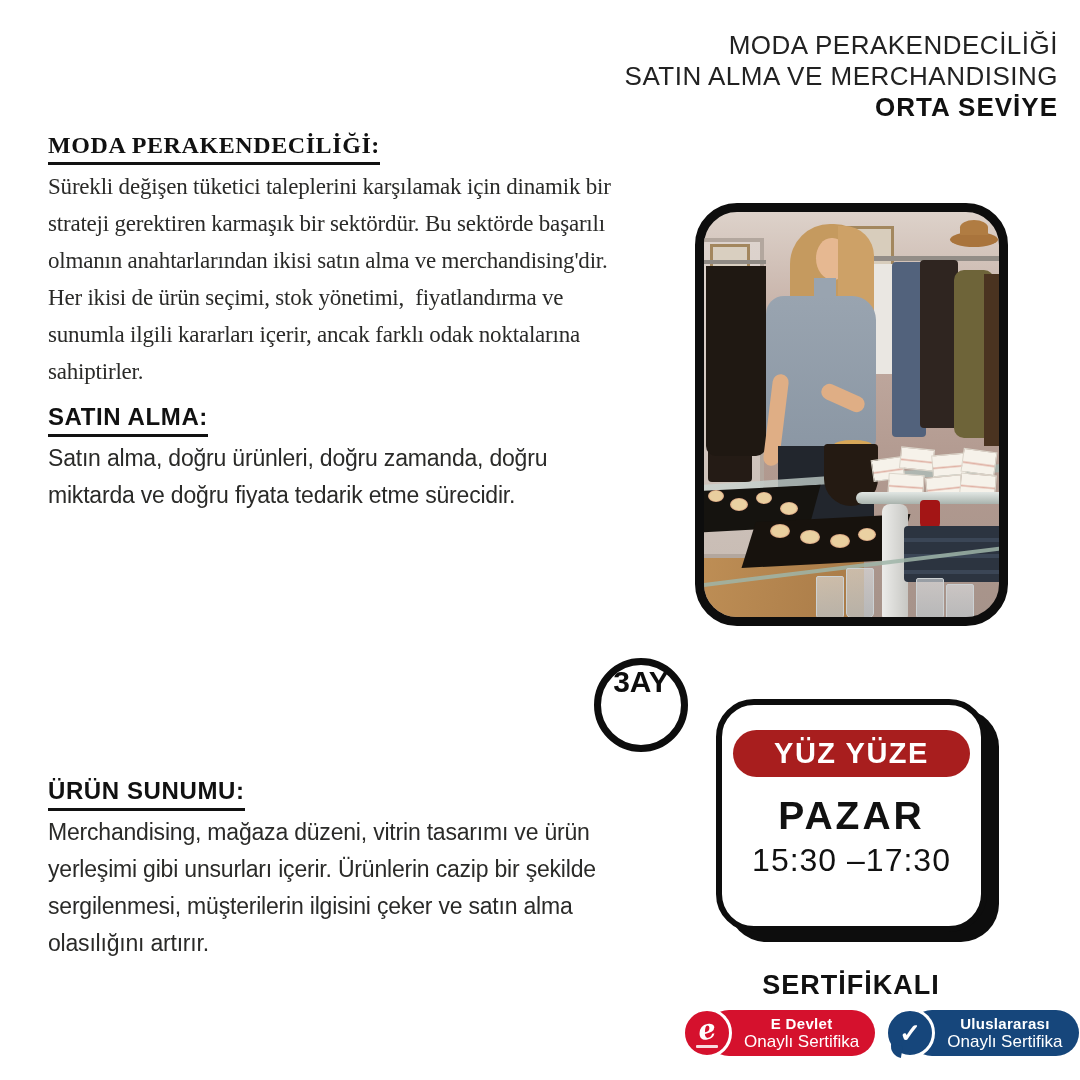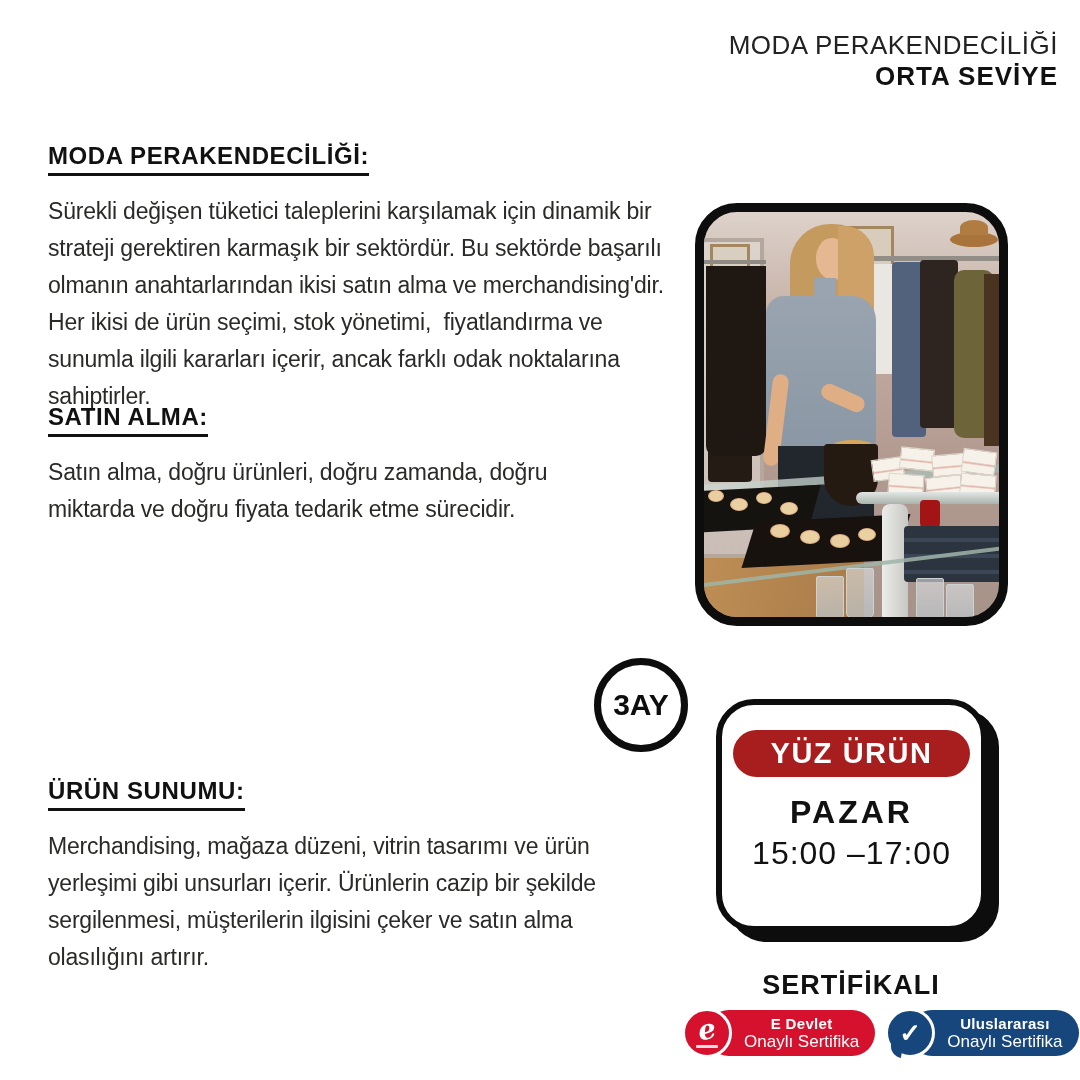--- a/index.html
+++ b/index.html
@@ -5,43 +5,43 @@
   html,body{margin:0;padding:0;background:#ffffff;}
   .canvas{
     position:relative;width:1080px;height:1080px;background:#ffffff;overflow:hidden;
     font-family:"Liberation Sans",sans-serif;color:#1d1d1b;
   }
   
   .header{position:absolute;top:30px;right:22px;text-align:right;font-size:26px;line-height:31px;letter-spacing:0.5px;color:#222;}
   .header .bold{font-weight:bold;letter-spacing:1px;color:#111;}
   
   .section{position:absolute;left:48px;width:640px;}
-  .s1{top:142px;} .s2{top:403px;} .s3{top:538px;} .s4{top:777px;}
+  .s1{top:132px;font-family:Liberation Serif, serif;} .s2{top:403px;} .s3{top:538px;} .s4{top:777px;}
   .sec-head{display:inline-block;font-weight:bold;font-size:24px;letter-spacing:0.6px;
     border-bottom:3px solid #111;padding-bottom:3px;color:#111;}
-  .sec-body{margin-top:17px;font-size:23px;line-height:37px;letter-spacing:-0.2px;
+  .sec-body{margin-top:3px;font-size:23px;line-height:37px;letter-spacing:-0.2px;
     white-space:pre;color:#2a2a28;}
   .s3 .sec-body{margin-top:17px;}
   
   .photo{position:absolute;left:695px;top:203px;width:313px;height:423px;box-sizing:border-box;
     border:9px solid #0d0d0d;border-radius:42px;overflow:hidden;
     background:linear-gradient(180deg,#ddd2ca 0%,#c2aba1 30%,#b29a90 62%,#a6938a 100%);}
   .photo *{position:absolute;}
   
   .duration-badge{position:absolute;left:594px;top:658px;width:94px;height:94px;box-sizing:border-box;
-    border:7px solid #0d0d0d;border-radius:50%;background:#fff;display:flex;align-items:center;justify-content:center;
+    border:7px solid #0d0d0d;border-radius:50%;background:#fff;display:flex;justify-content:center;
     font-weight:bold;font-size:30px;letter-spacing:0px;color:#0d0d0d;}
   
   .schedule-card{position:absolute;left:716px;top:699px;width:271px;height:233px;box-sizing:border-box;
     background:#fff;border:6px solid #0d0d0d;border-radius:38px;box-shadow:12px 10px 0 #0d0d0d;
     text-align:center;}
   .mode-pill{width:237px;height:47px;margin:25px auto 0;border-radius:25px;background:#a81e1e;
     display:flex;align-items:center;justify-content:center;color:#fff;font-weight:bold;
     font-size:29px;letter-spacing:1.5px;}
-  .day{margin-top:17px;font-weight:bold;font-size:32px;letter-spacing:3px;color:#111;}
+  .day{margin-top:17px;font-weight:bold;font-size:39px;letter-spacing:3px;color:#111;}
   .time{margin-top:4px;font-size:32px;letter-spacing:1px;color:#111;}
   
   .cert-title{position:absolute;left:695px;top:970px;width:312px;text-align:center;
     font-weight:bold;font-size:27px;letter-spacing:1px;color:#111;}
   .badges{position:absolute;left:682px;top:1007px;display:flex;gap:10px;}
   .badge{position:relative;height:52px;display:flex;align-items:center;}
   .badge-circle{width:50px;height:50px;border-radius:50%;box-sizing:border-box;border:3px solid #fff;
     display:flex;flex-direction:column;align-items:center;justify-content:center;position:relative;z-index:2;color:#fff;}
   .badge-circle.red{background:#d5112d;}
   .badge-circle.blue{background:#16467b;}
@@ -59,20 +59,21 @@
   .badge-l1{font-weight:bold;font-size:15px;line-height:18px;letter-spacing:0.3px;}
   .badge-l2{font-size:17px;line-height:18px;}
 </style>
 </head>
 <body>
 
 <div class="canvas">
 
   <div class="header">
     <div>MODA PERAKENDECİLİĞİ</div>
+    <div>SATIN ALMA VE MERCHANDISING</div>
     <div class="bold">ORTA SEVİYE</div>
   </div>
 
   <div class="section s1">
     <span class="sec-head">MODA PERAKENDECİLİĞİ:</span>
     <div class="sec-body">Sürekli değişen tüketici taleplerini karşılamak için dinamik bir
 strateji gerektiren karmaşık bir sektördür. Bu sektörde başarılı
 olmanın anahtarlarından ikisi satın alma ve merchandising'dir.
 Her ikisi de ürün seçimi, stok yönetimi,  fiyatlandırma ve
 sunumla ilgili kararları içerir, ancak farklı odak noktalarına
@@ -145,24 +146,24 @@
     <span style="left:212px;top:366px;width:26px;height:40px;background:linear-gradient(rgba(225,229,232,.6),rgba(188,195,199,.75));border:1px solid #ccd1d3;border-radius:2px 2px 5px 5px;"></span>
     <span style="left:242px;top:372px;width:26px;height:36px;background:linear-gradient(rgba(225,229,232,.6),rgba(188,195,199,.75));border:1px solid #ccd1d3;border-radius:2px 2px 5px 5px;"></span>
   </div>
 
   <div class="duration-badge">
     <span>3AY</span>
   </div>
 
   <div class="schedule-card">
     <div class="mode-pill">
-      <span>YÜZ ÜRÜN</span>
+      <span>YÜZ YÜZE</span>
     </div>
     <div class="day">PAZAR</div>
-    <div class="time">15:00 –17:00</div>
+    <div class="time">15:30 –17:30</div>
   </div>
 
   <div class="cert-title">SERTİFİKALI</div>
   <div class="badges">
     <div class="badge">
       <div class="badge-circle red">
         <span class="e-glyph">e</span>
         <span class="e-small"></span>
       </div>
       <div class="badge-rect red">

